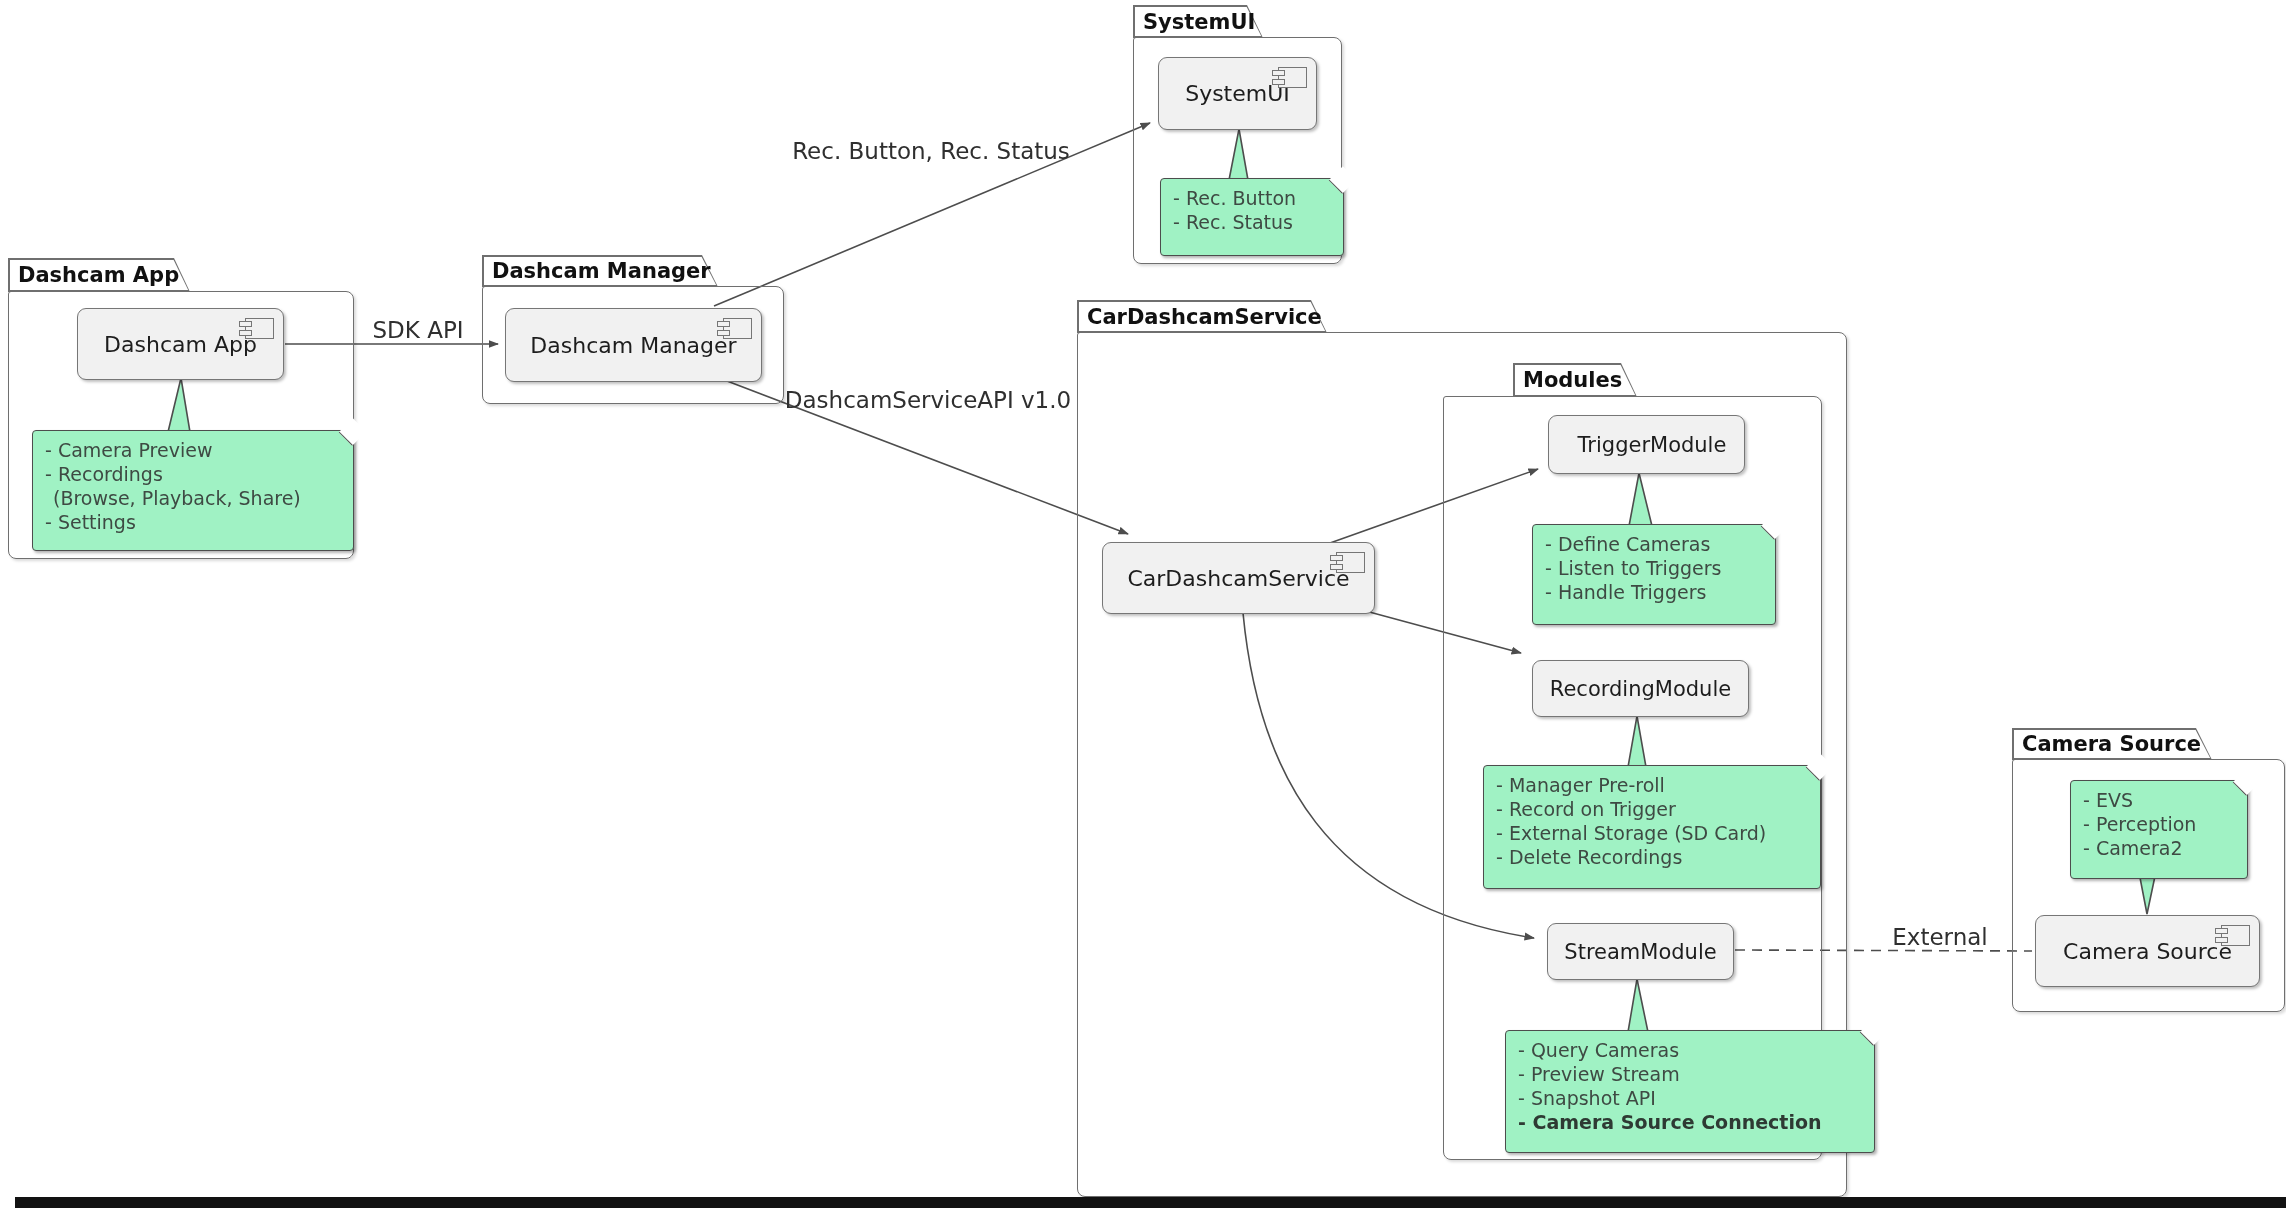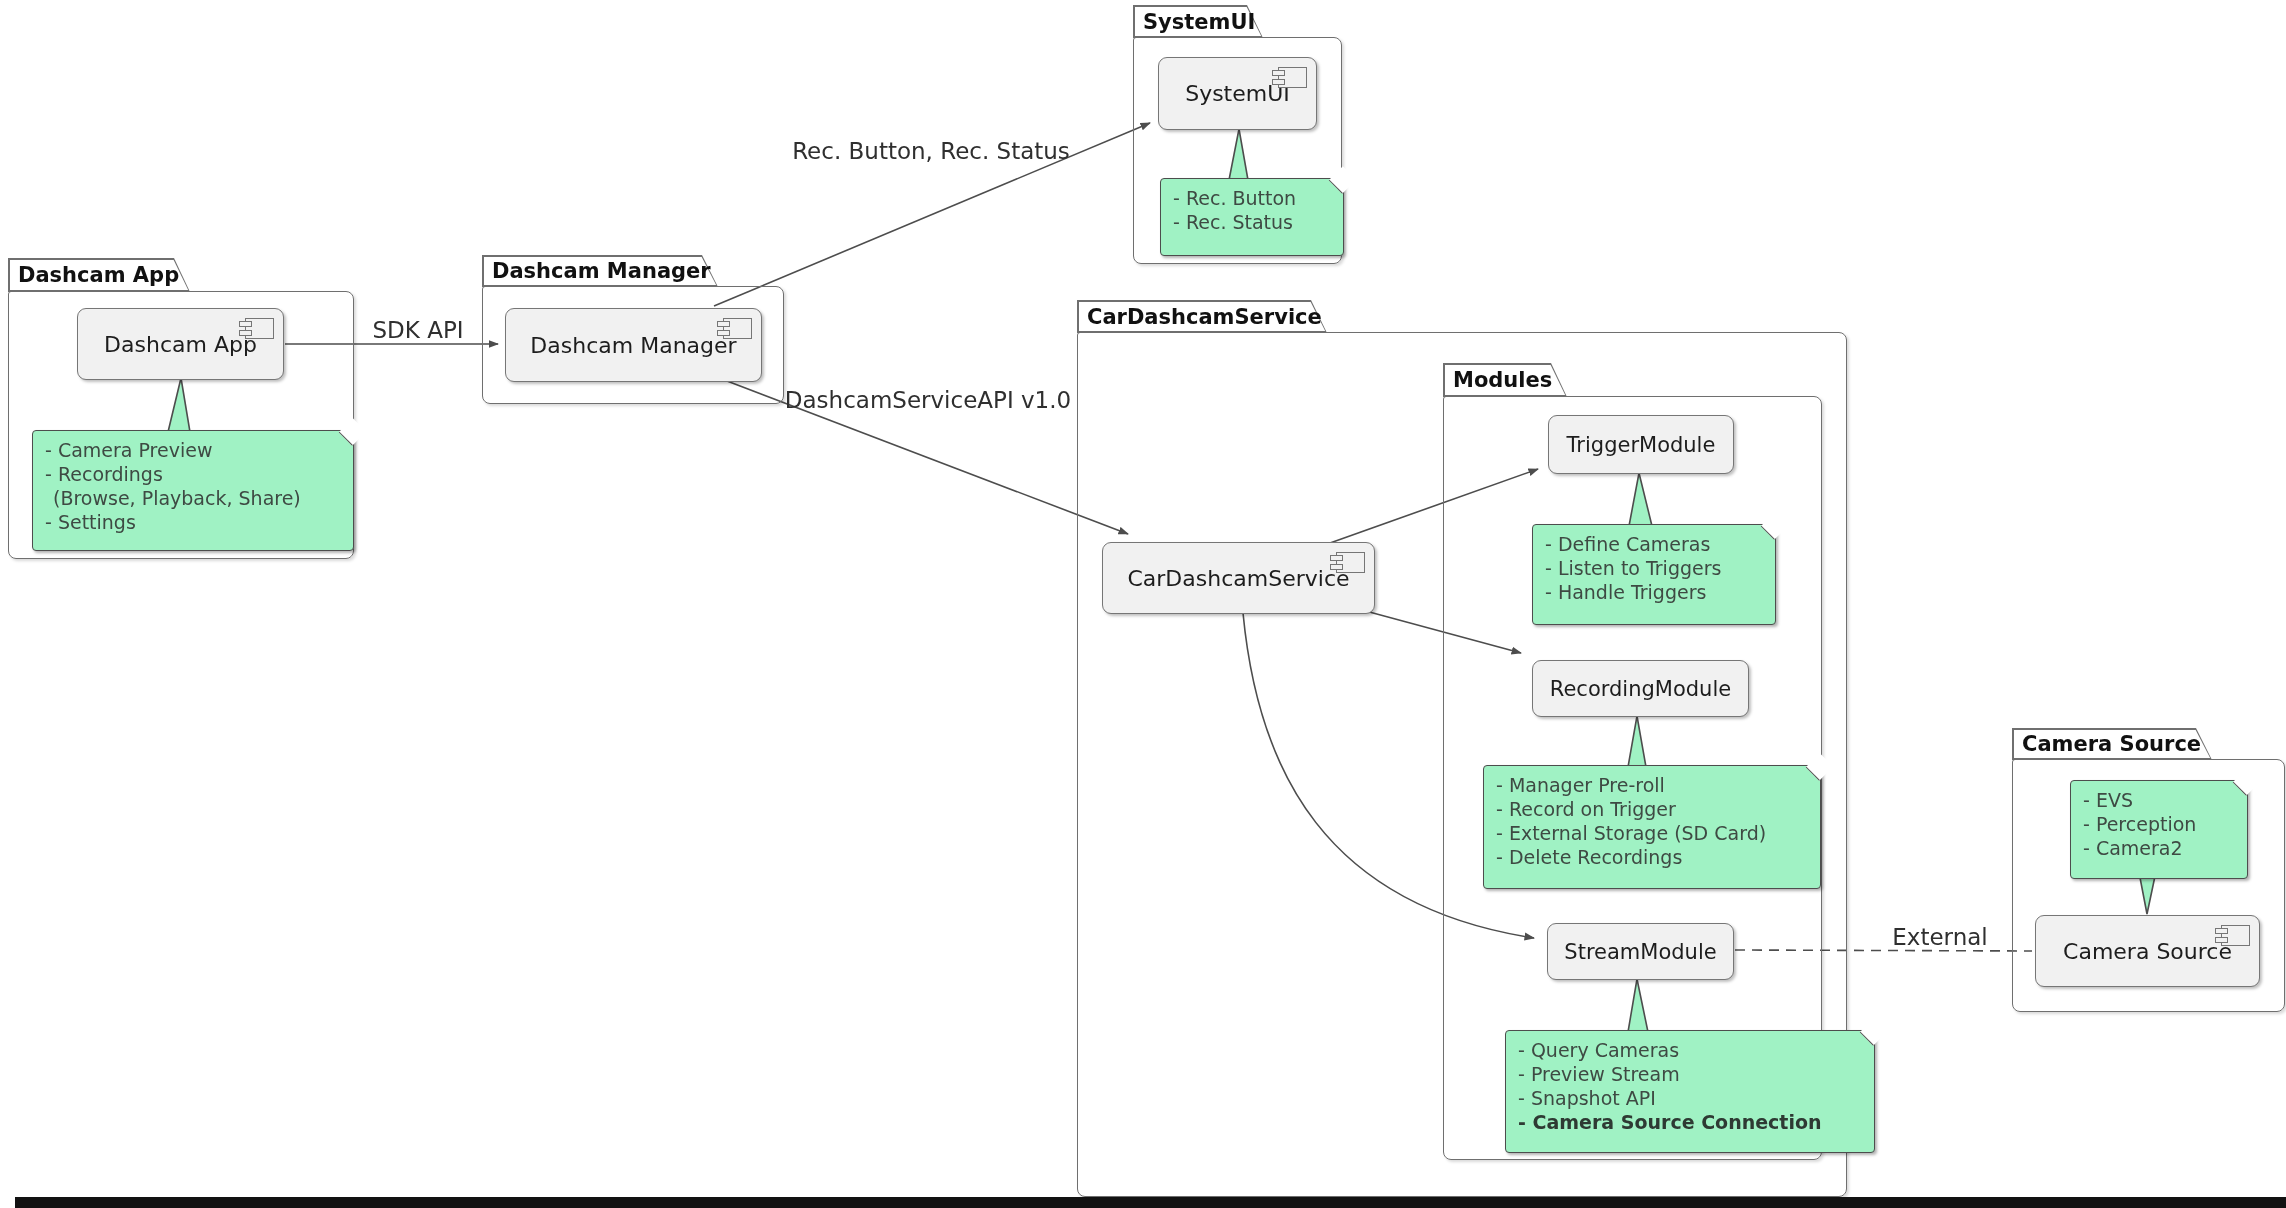--- a/index.html
+++ b/index.html
@@ -105,21 +105,21 @@
   </div>
 
   <div class="pbody" style="left:1077px;top:332px;width:768px;height:863px;"></div>
   <div class="ptab" style="left:1077px;top:300px;width:250px;height:33px;">
     <div class="tab-bg"></div>
       <div class="tab-fill"></div>
     <span class="tab-label">CarDashcamService</span>
   </div>
 
   <div class="pbody" style="left:1443px;top:396px;width:377px;height:762px;"></div>
-  <div class="ptab" style="left:1443px;top:363px;width:124px;height:34px;">
+  <div class="ptab" style="left:1513px;top:363px;width:124px;height:34px;">
     <div class="tab-bg"></div>
       <div class="tab-fill"></div>
     <span class="tab-label">Modules</span>
   </div>
 
   <div class="pbody" style="left:2012px;top:759px;width:271px;height:251px;"></div>
   <div class="ptab" style="left:2012px;top:728px;width:200px;height:32px;">
     <div class="tab-bg"></div>
       <div class="tab-fill"></div>
     <span class="tab-label">Camera Source</span>
@@ -150,21 +150,21 @@
   </div>
 
   <div class="comp" style="left:1102px;top:542px;width:271px;height:70px;">
     <span class="cicon">
         <i class="t1"></i>
         <i class="t2"></i>
       </span>
     <span>CarDashcamService</span>
   </div>
 
-  <div class="comp" style="left:1548px;top:415px;width:184px;height:57px;font-size:21px;">
+  <div class="comp" style="left:1548px;top:415px;width:184px;height:57px;font-size:21px;padding-left:11px;">
     <span>TriggerModule</span>
   </div>
 
   <div class="comp" style="left:1532px;top:660px;width:215px;height:55px;font-size:21px;">
     <span>RecordingModule</span>
   </div>
 
   <div class="comp" style="left:1547px;top:923px;width:185px;height:55px;font-size:21px;">
     <span>StreamModule</span>
   </div>

